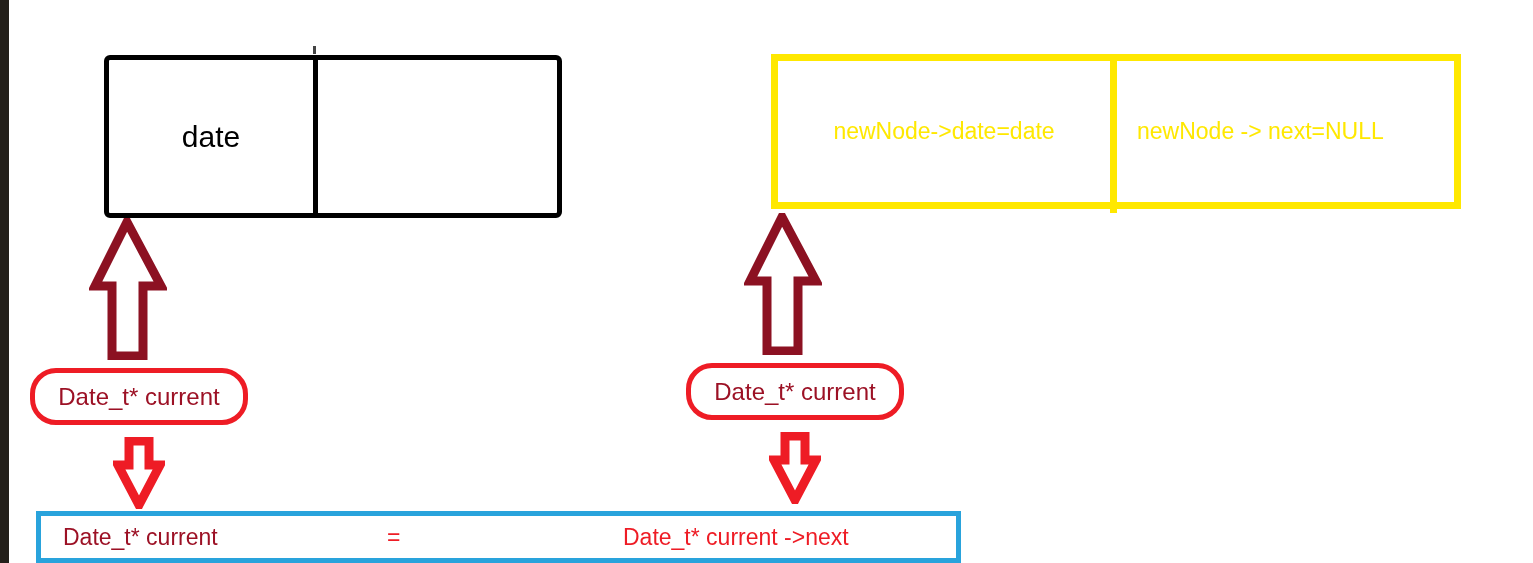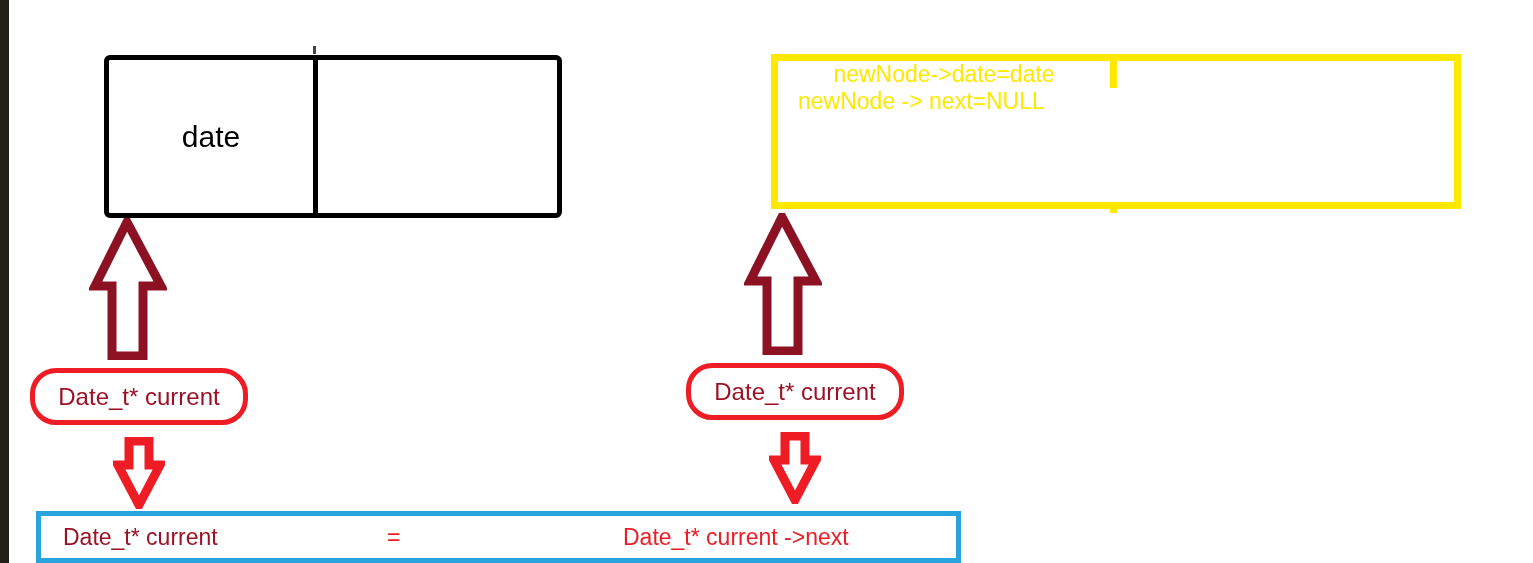--- a/index.html
+++ b/index.html
@@ -55,21 +55,20 @@
     background: #444444;
   }
 
   
   .node-box-yellow {
     position: absolute;
     box-sizing: border-box;
     background: #ffffff;
     border: 7px solid #ffe800;
     display: flex;
-    flex-direction: column;
   }
   .node-box-yellow .cell {
     box-sizing: border-box;
     display: flex;
     align-items: center;
     justify-content: center;
     color: #ffe800;
     font-size: 23px;
     font-weight: 400;
     white-space: nowrap;

